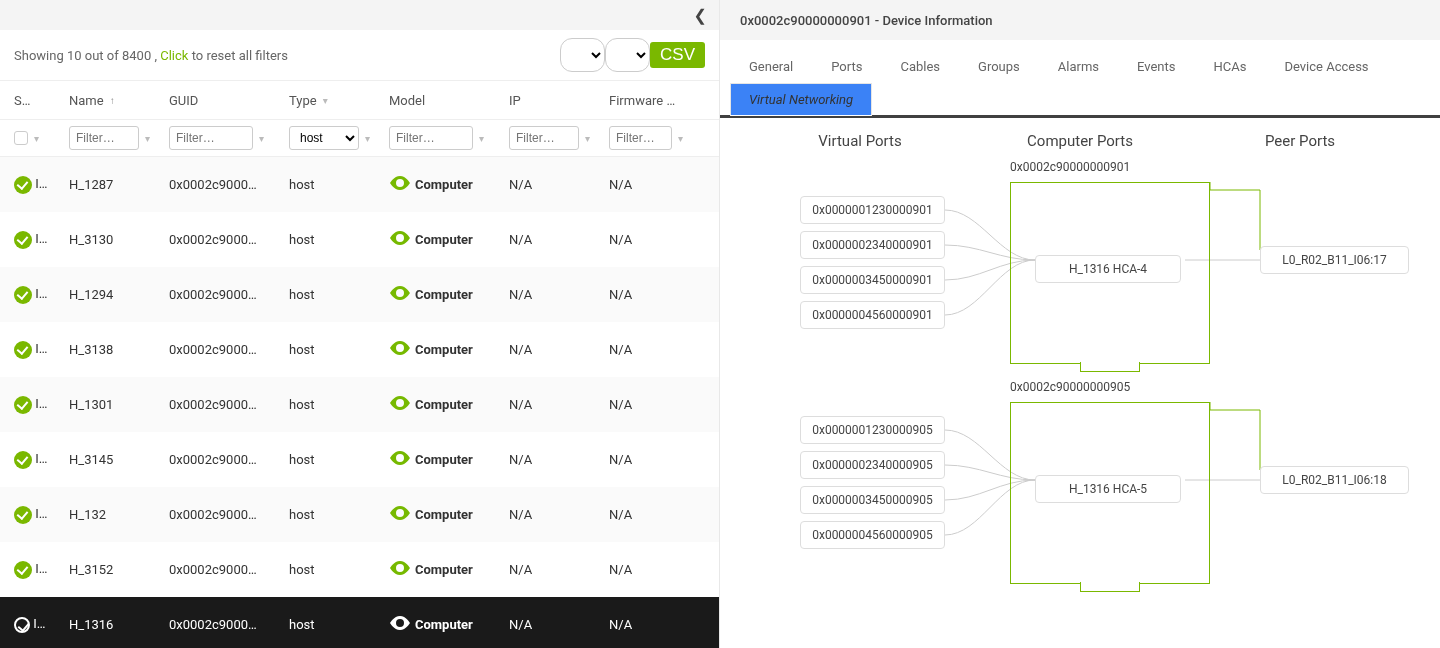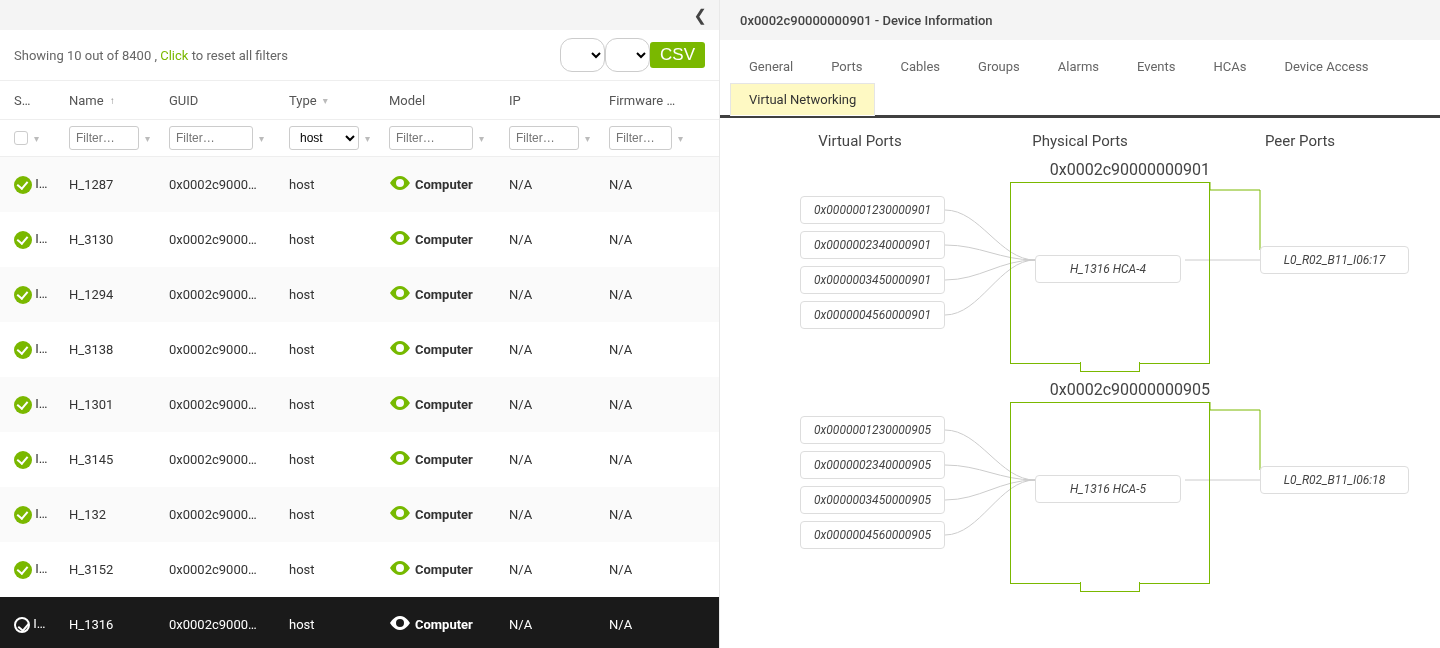--- a/index.html
+++ b/index.html
@@ -37,29 +37,29 @@
     .status-ic { width: 18px; height: 18px; border-radius: 50%; background: #7ab800; position: relative; display: inline-block; vertical-align: middle; }
     .status-ic::after { content: ""; position: absolute; left: 5px; top: 3px; width: 5px; height: 8px; border: solid #fff; border-width: 0 2px 2px 0; transform: rotate(40deg); }
     .row.sel .status-ic { border: 2px solid #fff; width: 16px; height: 16px; background: transparent; }
     .row.sel .status-ic::after { left: 4px; top: 2px; border-color: #fff; }
     .nv-eye { display: inline-block; vertical-align: middle; margin-right: 4px; }
     .model-txt { vertical-align: middle; font-weight: bold; }
     .row.sel .nv-eye svg path { fill: #fff; }
     .detail-head { height: 40px; background: #f4f4f4; display: flex; align-items: center; padding: 0 20px; font-weight: 500; color: #444; }
     .tabs { display: flex; flex-wrap: wrap; padding: 10px 16px 0 10px; border-bottom: 3px solid #404040; }
     .tab { padding: 8px 18px; color: #666; cursor: pointer; border: 1px solid transparent; }
-    .tab.active { border: 1px solid #e5e5e5; border-bottom: 1px solid #fff; background: #fef9c3; margin-bottom: -1px; color: #333; }
+    .tab.active { border: 1px solid #e5e5e5; border-bottom: 1px solid #fff; background: #3b82f6; margin-bottom: -1px; color: #333; font-style: italic; }
     .vn-head { display: flex; margin: 14px 30px 10px; color: #444; }
     .vn-head div { flex: 1; text-align: center; font-size: 15px; }
     .topo { position: relative; flex: 1; overflow: auto; padding: 0 30px 30px; }
     .group { position: relative; height: 220px; }
-    .phys-label { position: absolute; left: 260px; width: 200px; text-align: right; font-size: 16px; color: #444; }
+    .phys-label { position: absolute; left: 260px; width: 200px; text-align: left; font-size: 12px; color: #444; }
     .phys-box { position: absolute; left: 260px; width: 200px; top: 22px; bottom: 16px; border: 1px solid #7ab800; }
     .phys-notch { position: absolute; left: 330px; width: 60px; height: 10px; border: 1px solid #7ab800; border-top: none; background: #fff; }
-    .node { position: absolute; border: 1px solid #ddd; border-radius: 4px; padding: 6px 10px; font-size: 12px; background: #fff; color: #444; text-align: center; cursor: pointer; font-style: italic; }
+    .node { position: absolute; border: 1px solid #ddd; border-radius: 4px; padding: 6px 10px; font-size: 12px; background: #fff; color: #444; text-align: center; cursor: pointer; }
     .vport { left: 50px; width: 145px; }
     .pport { left: 285px; width: 146px; margin-top: 9px; }
     .peer  { left: 510px; width: 149px; }
     svg.wires { position: absolute; top: 0; left: 0; pointer-events: none; }
   </style>
 </head>
 <body>
 
 <div class="left">
   <div class="collapse-bar">
@@ -239,21 +239,21 @@
       <div class="tab">Cables</div>
       <div class="tab">Groups</div>
       <div class="tab">Alarms</div>
       <div class="tab">Events</div>
       <div class="tab">HCAs</div>
       <div class="tab">Device Access</div>
       <div class="tab active">Virtual Networking</div>
     </div>
   <div class="vn-head">
     <div>Virtual Ports</div>
-    <div>Physical Ports</div>
+    <div>Computer Ports</div>
     <div>Peer Ports</div>
   </div>
   <div class="topo" id="topo">
       <div class="group">
         <svg class="wires" width="700" height="220">
           <path d="M195 50 C 230 50 250 100 285 100" stroke="#ccc" fill="none"></path>
           <path d="M195 85 C 230 85 250 100 285 100" stroke="#ccc" fill="none"></path>
           <path d="M195 120 C 230 120 250 100 285 100" stroke="#ccc" fill="none"></path>
           <path d="M195 155 C 230 155 250 100 285 100" stroke="#ccc" fill="none"></path>
           <line x1="435" y1="100" x2="510" y2="100" stroke="#ccc"></line>

